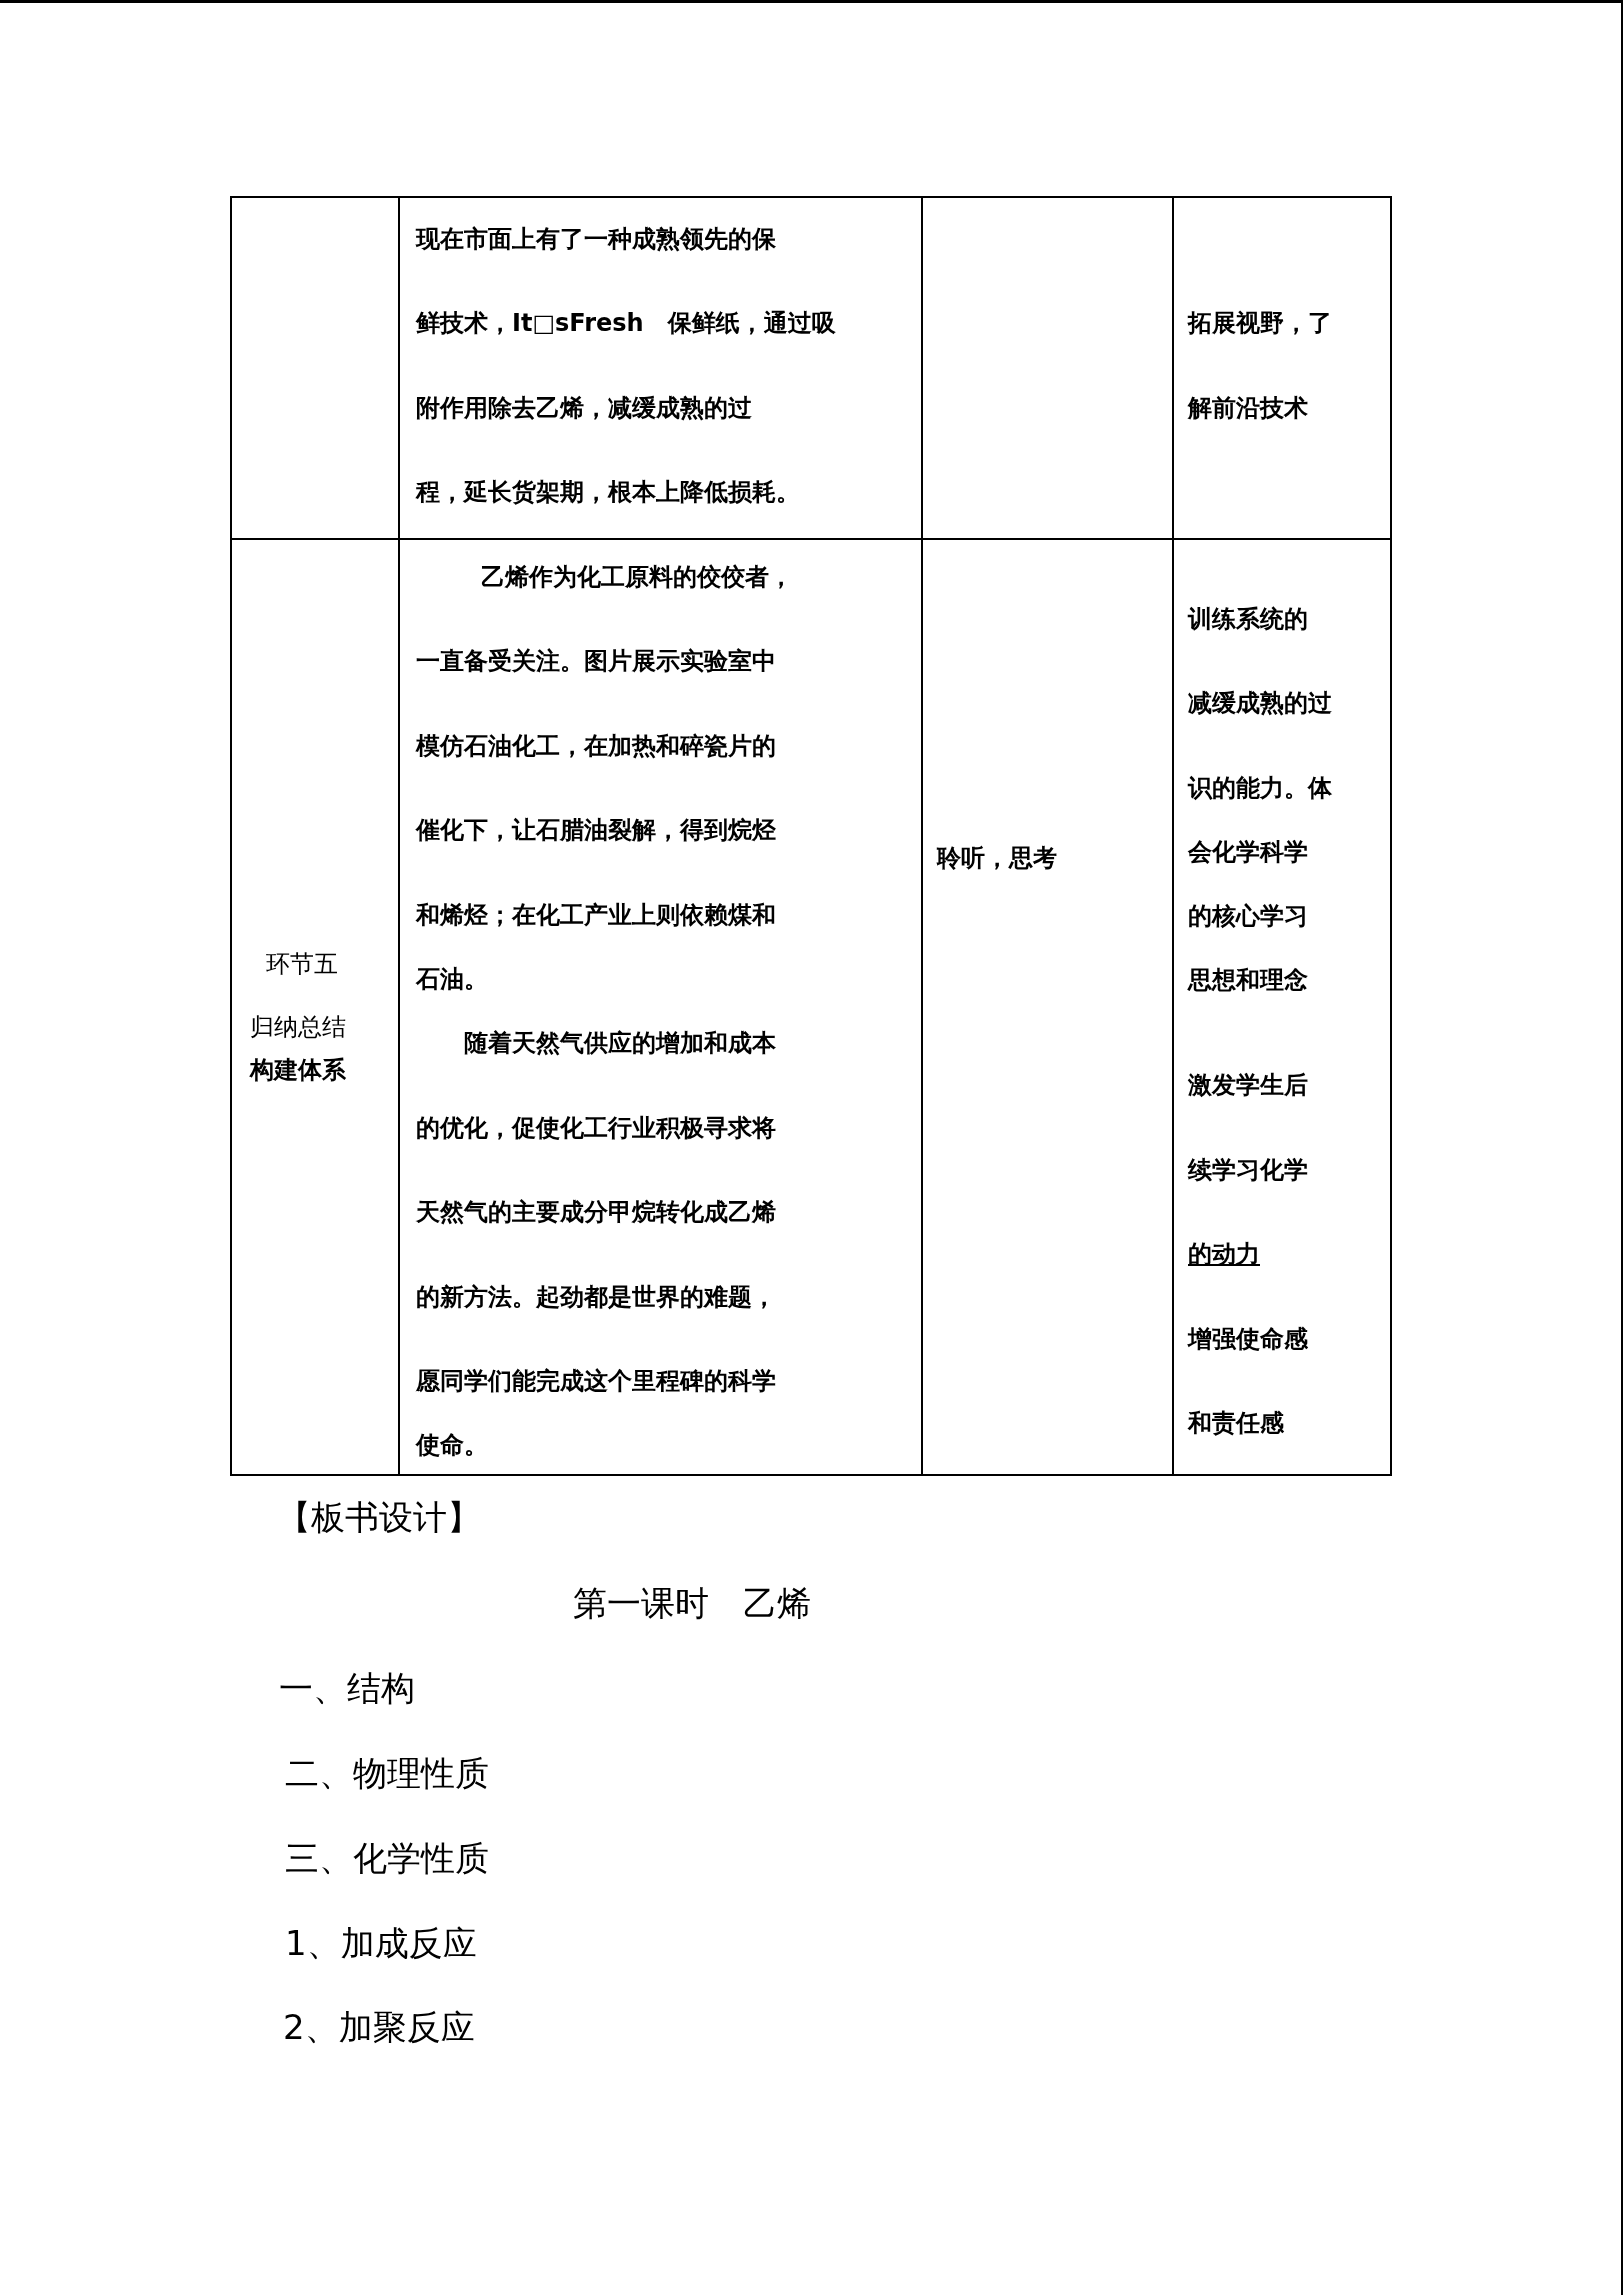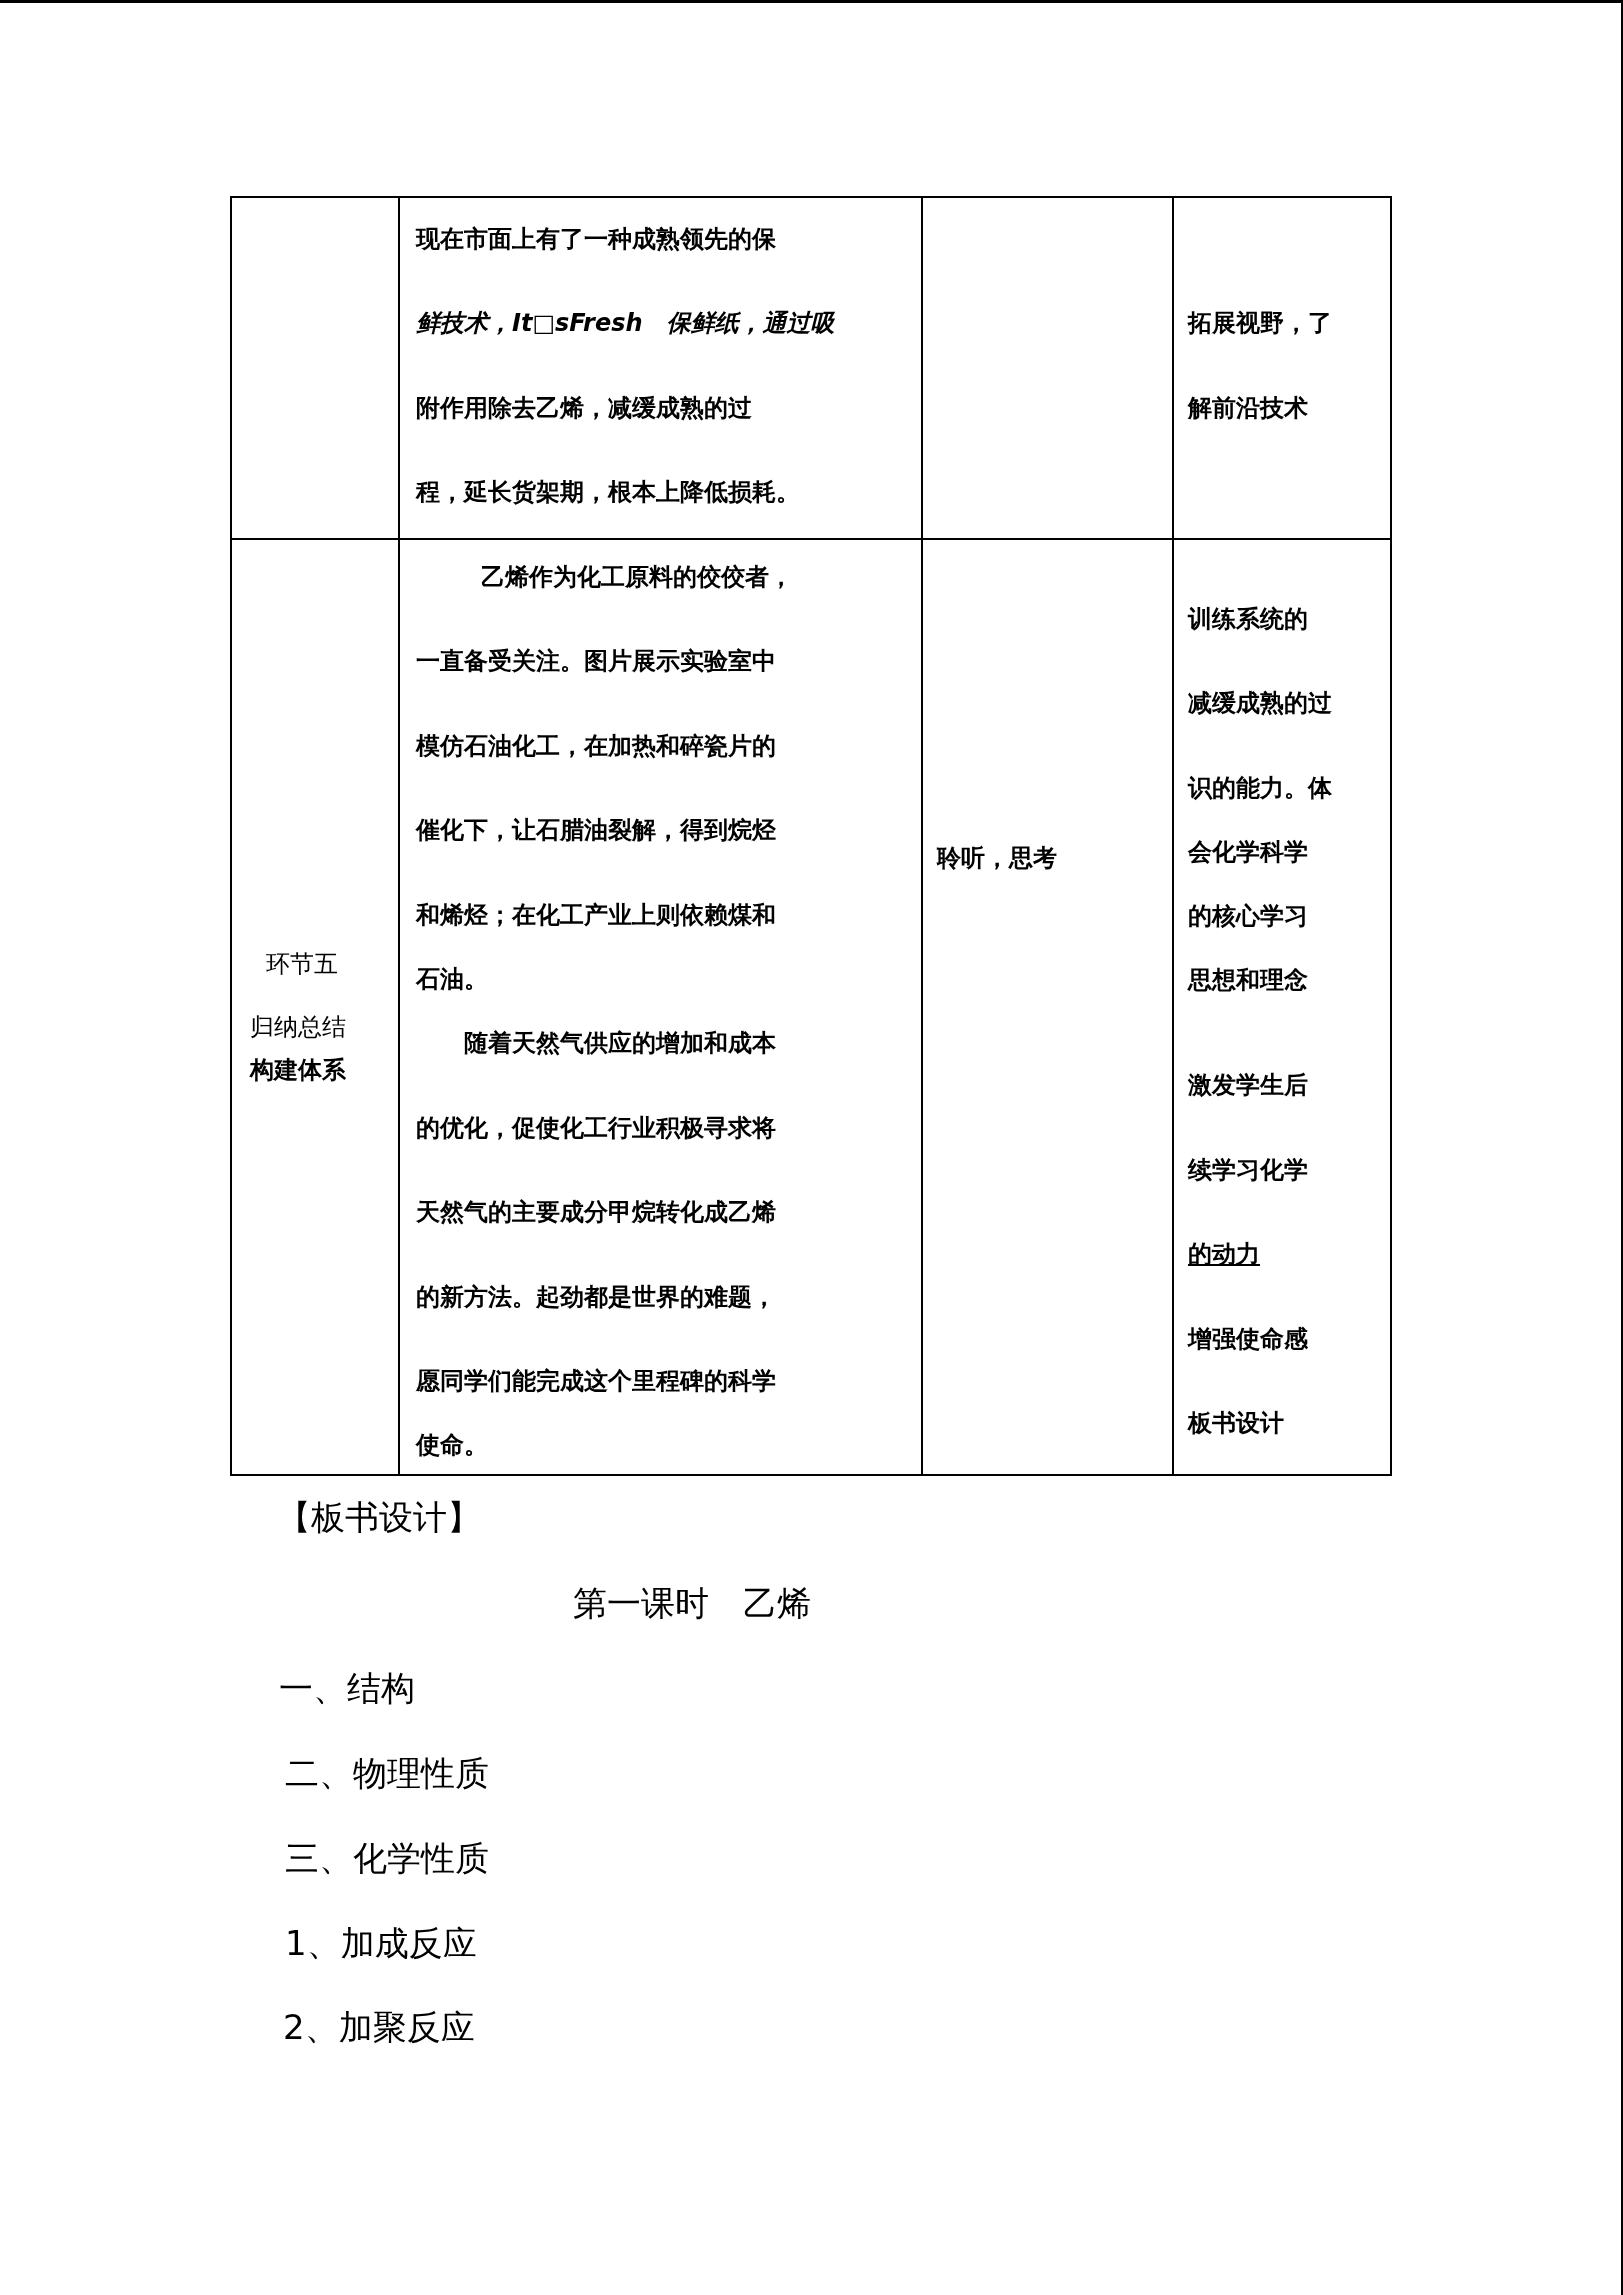--- a/index.html
+++ b/index.html
@@ -35,21 +35,21 @@
 
   <div class="vline" style="left:0; top:0; height:1280px;"></div>
   <div class="vline" style="left:168px; top:0; height:1280px;"></div>
   <div class="vline" style="left:691px; top:0; height:1280px;"></div>
   <div class="vline" style="left:942px; top:0; height:1280px;"></div>
   <div class="vline" style="left:1160px; top:0; height:1280px;"></div>
 </div>
 
 <div>
   <div class="line b" style="left:416px; top:220px;">现在市面上有了一种成熟领先的保</div>
-  <div class="line b" style="left:416px; top:304px;font-style:italic;">鲜技术，It□sFresh　保鲜纸，通过吸</div>
+  <div class="line b" style="left:416px; top:304px;">鲜技术，It□sFresh　保鲜纸，通过吸</div>
   <div class="line b" style="left:416px; top:389px;">附作用除去乙烯，减缓成熟的过</div>
   <div class="line b" style="left:416px; top:473px;">程，延长货架期，根本上降低损耗。</div>
 </div>
 
 <div>
   <div class="line b" style="left:1188px; top:304px;">拓展视野，了</div>
   <div class="line b" style="left:1188px; top:389px;">解前沿技术</div>
 </div>
 
 <div>
@@ -79,21 +79,21 @@
   <div class="line b" style="left:1188px; top:600px;">训练系统的</div>
   <div class="line b" style="left:1188px; top:684px;">减缓成熟的过</div>
   <div class="line b" style="left:1188px; top:769px;">识的能力。体</div>
   <div class="line b" style="left:1188px; top:833px;">会化学科学</div>
   <div class="line b" style="left:1188px; top:897px;">的核心学习</div>
   <div class="line b" style="left:1188px; top:961px;text-align:right;">思想和理念</div>
   <div class="line b" style="left:1188px; top:1066px;">激发学生后</div>
   <div class="line b" style="left:1188px; top:1151px;">续学习化学</div>
   <div class="line b" style="left:1188px; top:1235px;text-decoration:underline;">的动力</div>
   <div class="line b" style="left:1188px; top:1320px;">增强使命感</div>
-  <div class="line b" style="left:1188px; top:1404px;">板书设计</div>
+  <div class="line b" style="left:1188px; top:1404px;">和责任感</div>
 </div>
 
 <div>
   <div class="bs" style="left:237px; top:1497px;">【板书设计】</div>
   <div class="bs" style="left:533px; top:1583px;">第一课时　乙烯</div>
   <div class="bs" style="left:239px; top:1668px;">一、结构</div>
   <div class="bs" style="left:245px; top:1753px;">二、物理性质</div>
   <div class="bs" style="left:245px; top:1838px;">三、化学性质</div>
   <div class="bs serif-digits" style="left:245px; top:1923px;">1、加成反应</div>
   <div class="bs serif-digits" style="left:243px; top:2007px;">2、加聚反应</div>

